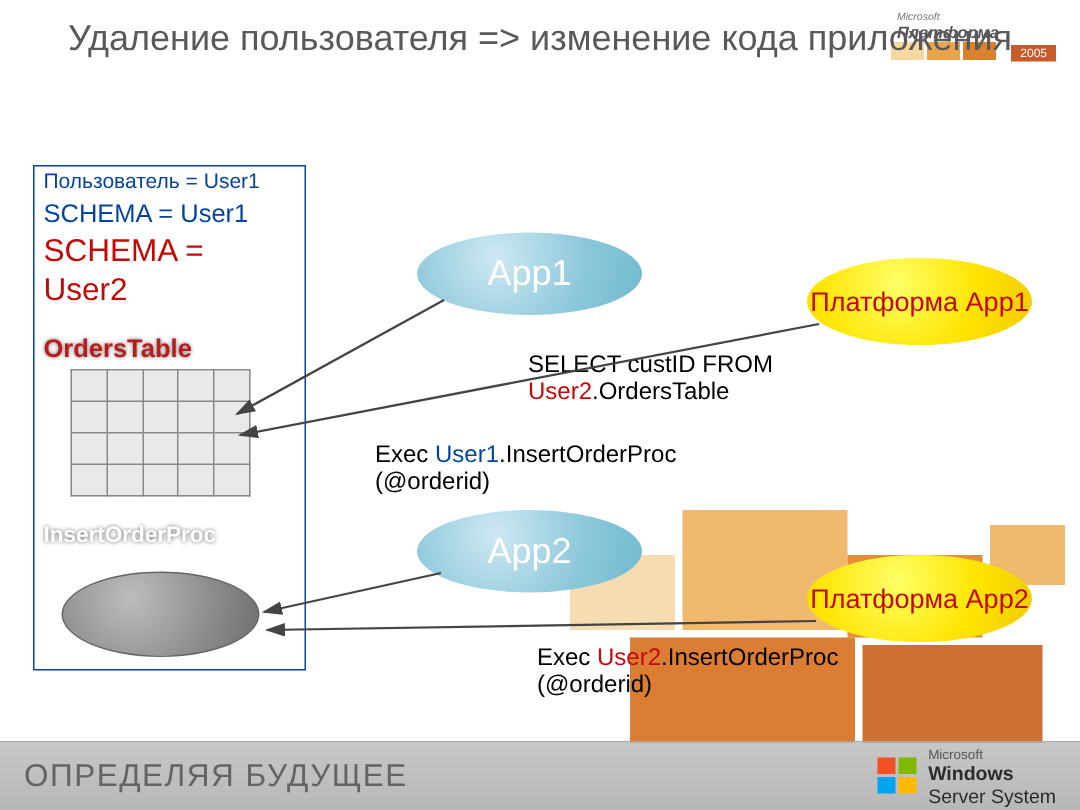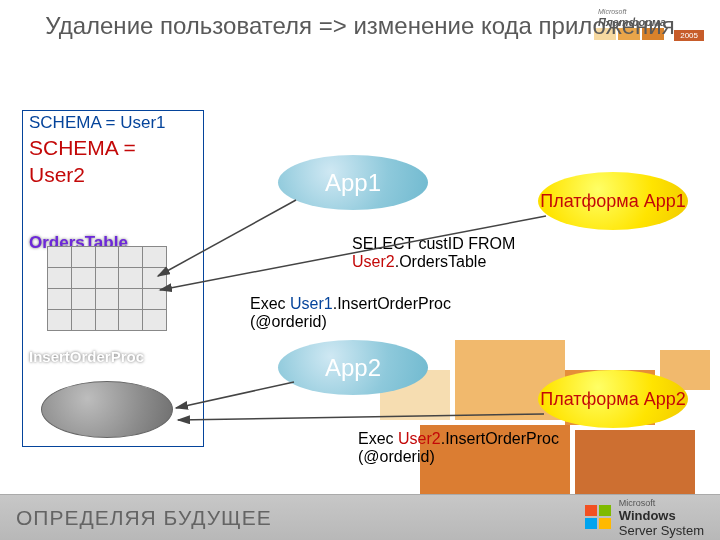--- a/index.html
+++ b/index.html
@@ -34,22 +34,22 @@
   .ms-logo .d{position:absolute;width:22px;height:12px;top:22px}
   
   .db-box{
     position:absolute;left:22px;top:110px;width:180px;height:335px;
     border:1.5px solid #05449b;background:transparent;
   }
   .db-line{font-size:14px;padding:1px 6px;line-height:1.25}
   .blue{color:#05449b}
   .red{color:#c30808}
   .orders-label{
-    position:absolute;left:6px;top:123px;width:120px;
-    font-size:17px;font-weight:600;color:#6d28d9;
+    position:absolute;left:6px;top:113px;width:120px;
+    font-size:17px;font-weight:600;color:#b91c1c;
     text-shadow:0 0 3px #777;
     line-height:1.05;
   }
   .grid{
     position:absolute;left:24px;top:135px;width:120px;height:85px;
   }
   .grid table{border-collapse:collapse;width:100%;height:100%}
   .grid td{border:1px solid #888;background:#e9e9e9;width:20%;height:25%}
   .proc-label{
     position:absolute;left:6px;top:238px;width:130px;
@@ -119,20 +119,23 @@
     <span class="plat">Платформа</span>
     <span class="d" style="left:0;background:#f7d9a0"></span>
     <span class="d" style="left:24px;background:#e9a54a"></span>
     <span class="d" style="left:48px;background:#d9822b"></span>
     <span class="yr">2005</span>
   </div>
 
   <div class="title">Удаление пользователя =&gt; изменение кода приложения</div>
 
   <div class="db-box">
+    <div class="db-line blue">
+      <span>Пользователь = </span><span>User1</span>
+    </div>
     <div class="db-line blue" style="font-size:17px">SCHEMA = User1</div>
     <div class="db-line red" style="font-size:21px">SCHEMA = User2</div>
 
     <div class="orders-label">OrdersTable</div>
     <div class="grid">
       <table>
           <tbody>
             <tr>
               <td></td>
               <td></td>

